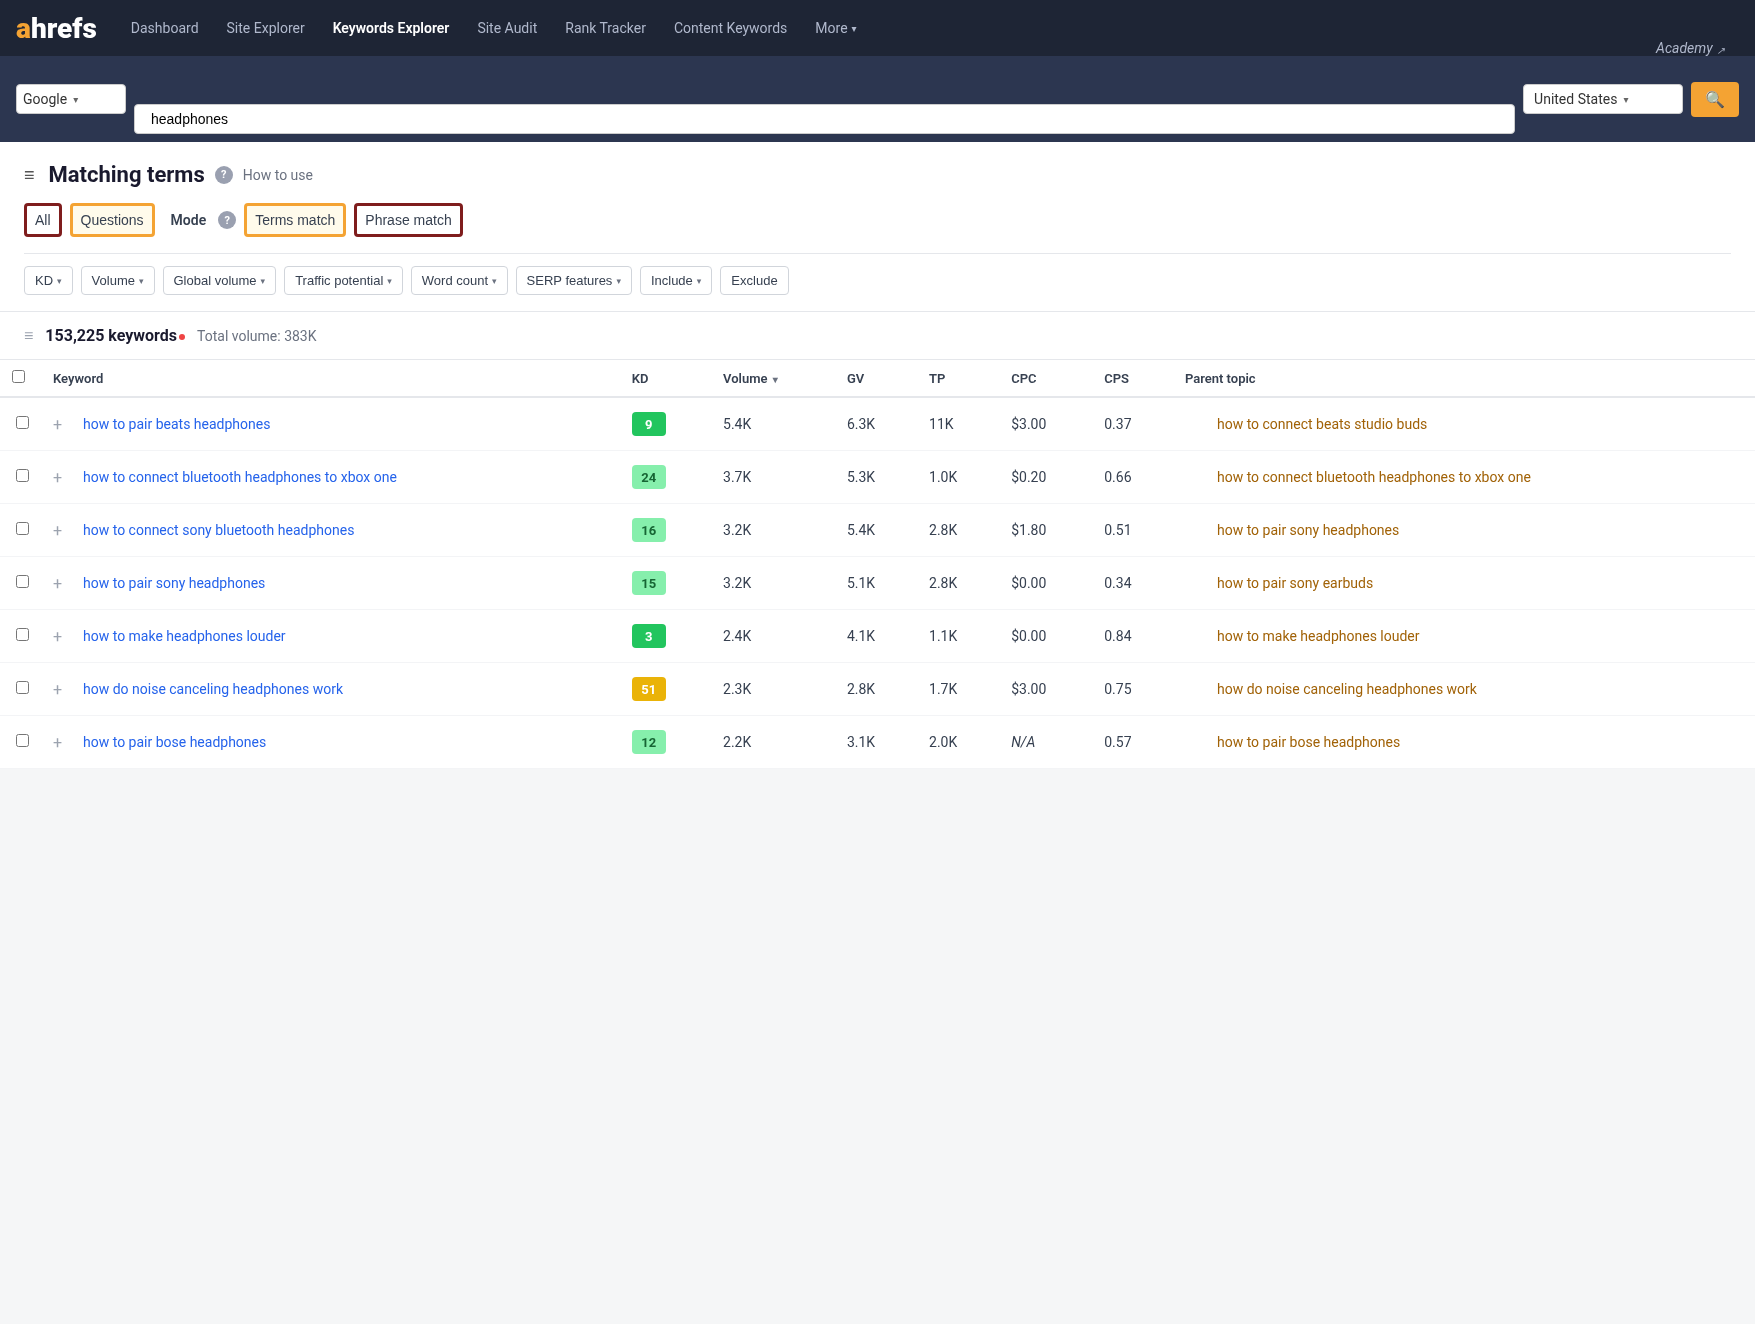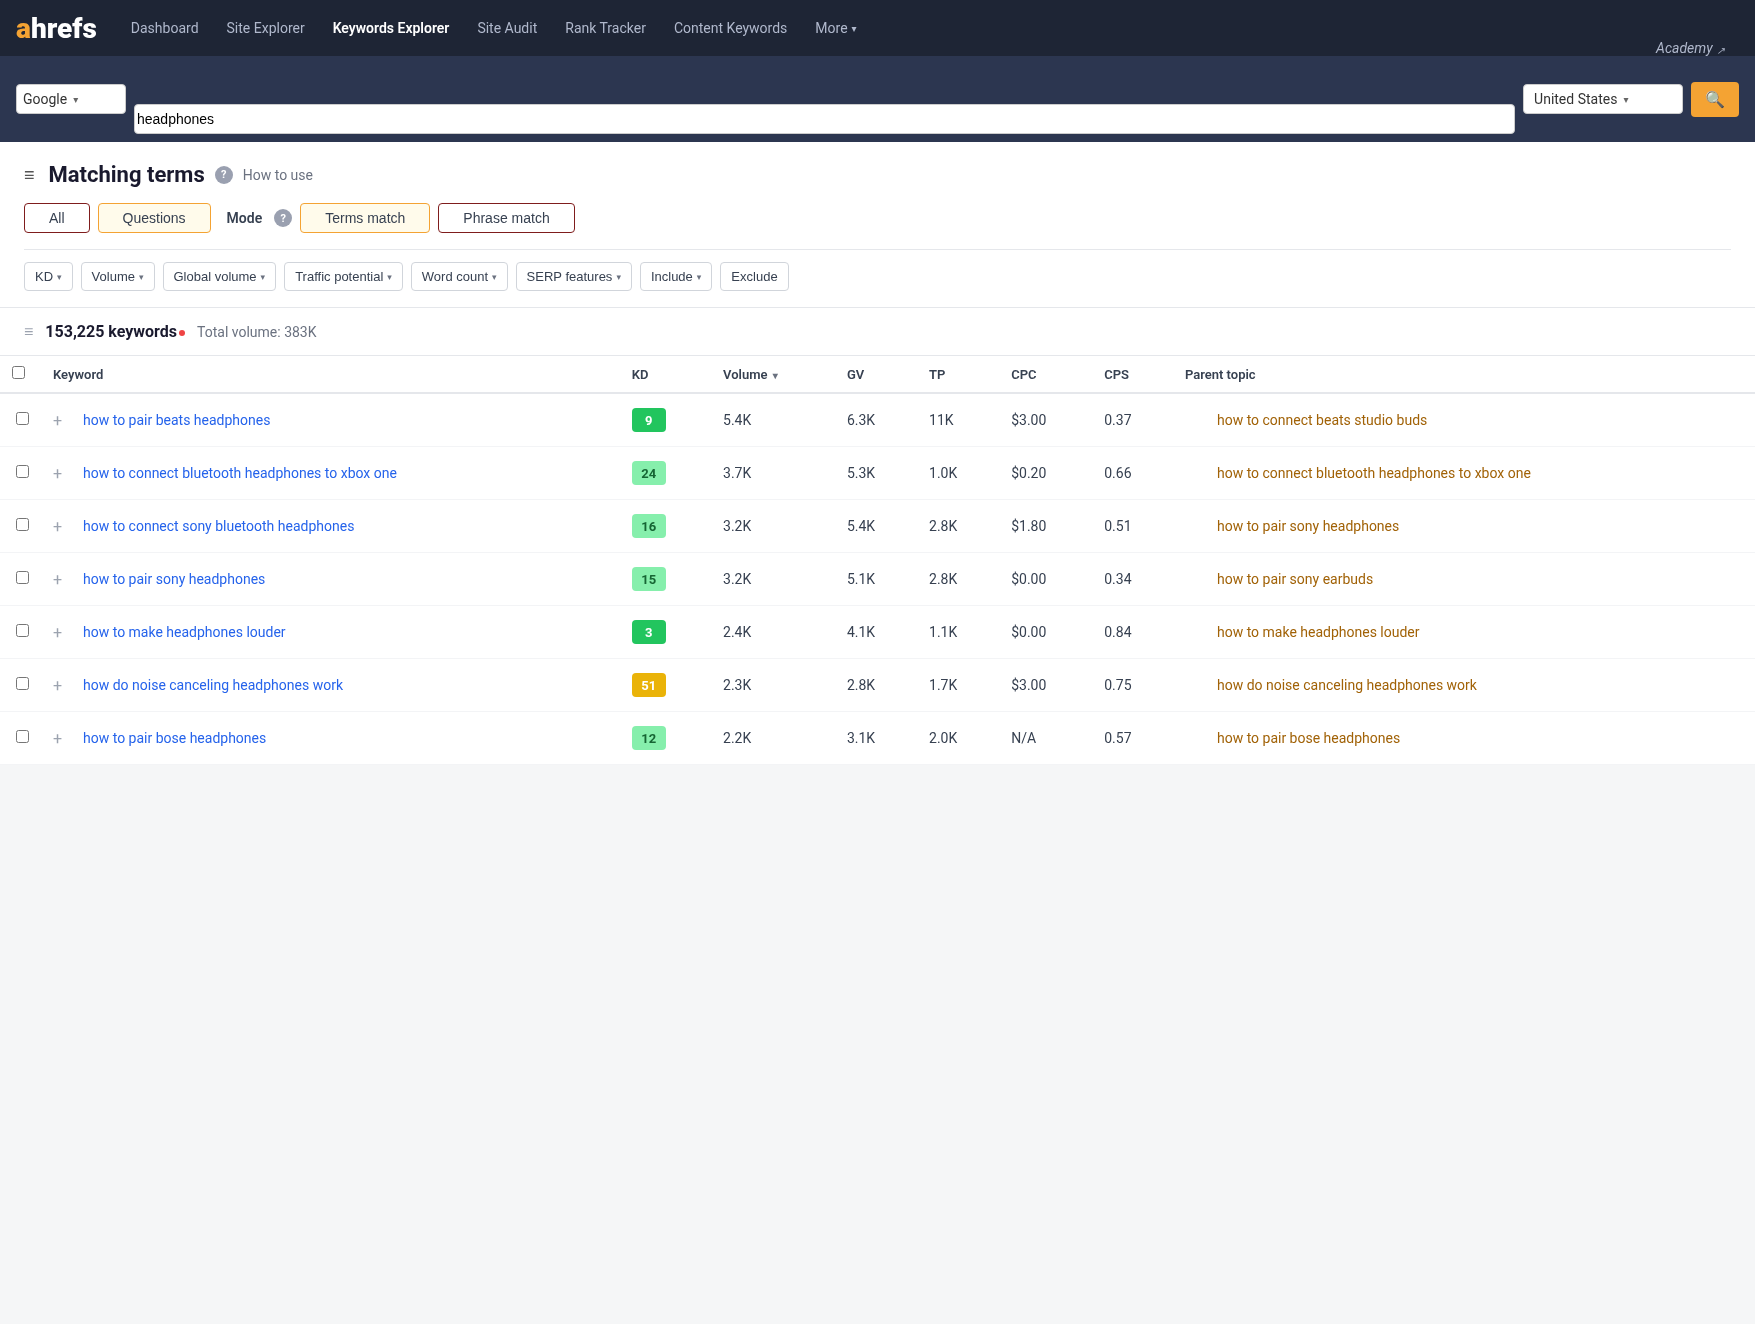--- a/index.html
+++ b/index.html
@@ -51,21 +51,21 @@
       display: flex; align-items: center; gap: 6px;
       cursor: pointer; min-width: 110px;
     }
     .search-engine-select .arrow { color: #666; font-size: 10px; }
     .search-input-wrap {
       flex: 1;
       background: #fff;
       border: 1px solid #ccc;
       border-radius: 4px;
       display: flex; align-items: center;
-      padding: 6px 2px;
+      padding: 6px 16px;
       margin-top: 40px;
     }
     .search-input-wrap input {
       border: none; outline: none; font-size: 14px; width: 100%; background: transparent;
     }
     .country-select {
       background: #fff;
       border: 1px solid #ccc;
       border-radius: 4px;
       padding: 6px 10px;
@@ -109,22 +109,22 @@
     .how-to-use { color: #6b7280; font-size: 14px; cursor: pointer; }
 
     
     .filter-tabs {
       display: flex;
       align-items: center;
       gap: 8px;
       padding-bottom: 16px;
     }
     .tab-btn {
-      padding: 6px 24px;
-      border: 1px solid #7f1d1d;
+      padding: 6px 8px;
+      border: 3px solid #7f1d1d;
       border-radius: 4px;
       background: #fff;
       font-size: 14px;
       cursor: pointer;
       color: #374151;
     }
     .tab-btn.active-questions {
       background: #fffbeb;
       border-color: #f4a333;
       color: #374151;
@@ -216,21 +216,21 @@
     .keyword-link { color: #2563eb; cursor: pointer; text-decoration: none; }
     .kd-badge {
       display: inline-flex; align-items: center; justify-content: center;
       width: 34px; height: 24px; border-radius: 4px;
       font-size: 13px; font-weight: 700; color: #fff;
     }
     .kd-green { background: #22c55e; }
     .kd-light-green { background: #86efac; color: #166534; }
     .kd-yellow { background: #eab308; }
     .num-col { color: #374151; }
-    .na-col { color: #9ca3af; }
+    .na-col { color: #9ca3af; font-style: italic; }
     .parent-link { color: #a16207; cursor: pointer; text-decoration: none; margin-left: 32px; }
 
     .th-checkbox { padding-left: 16px; }
   </style>
 </head>
 <body>
 
 <nav class="top-nav">
   <div class="nav-logo">
     <span class="logo-a">a</span>

